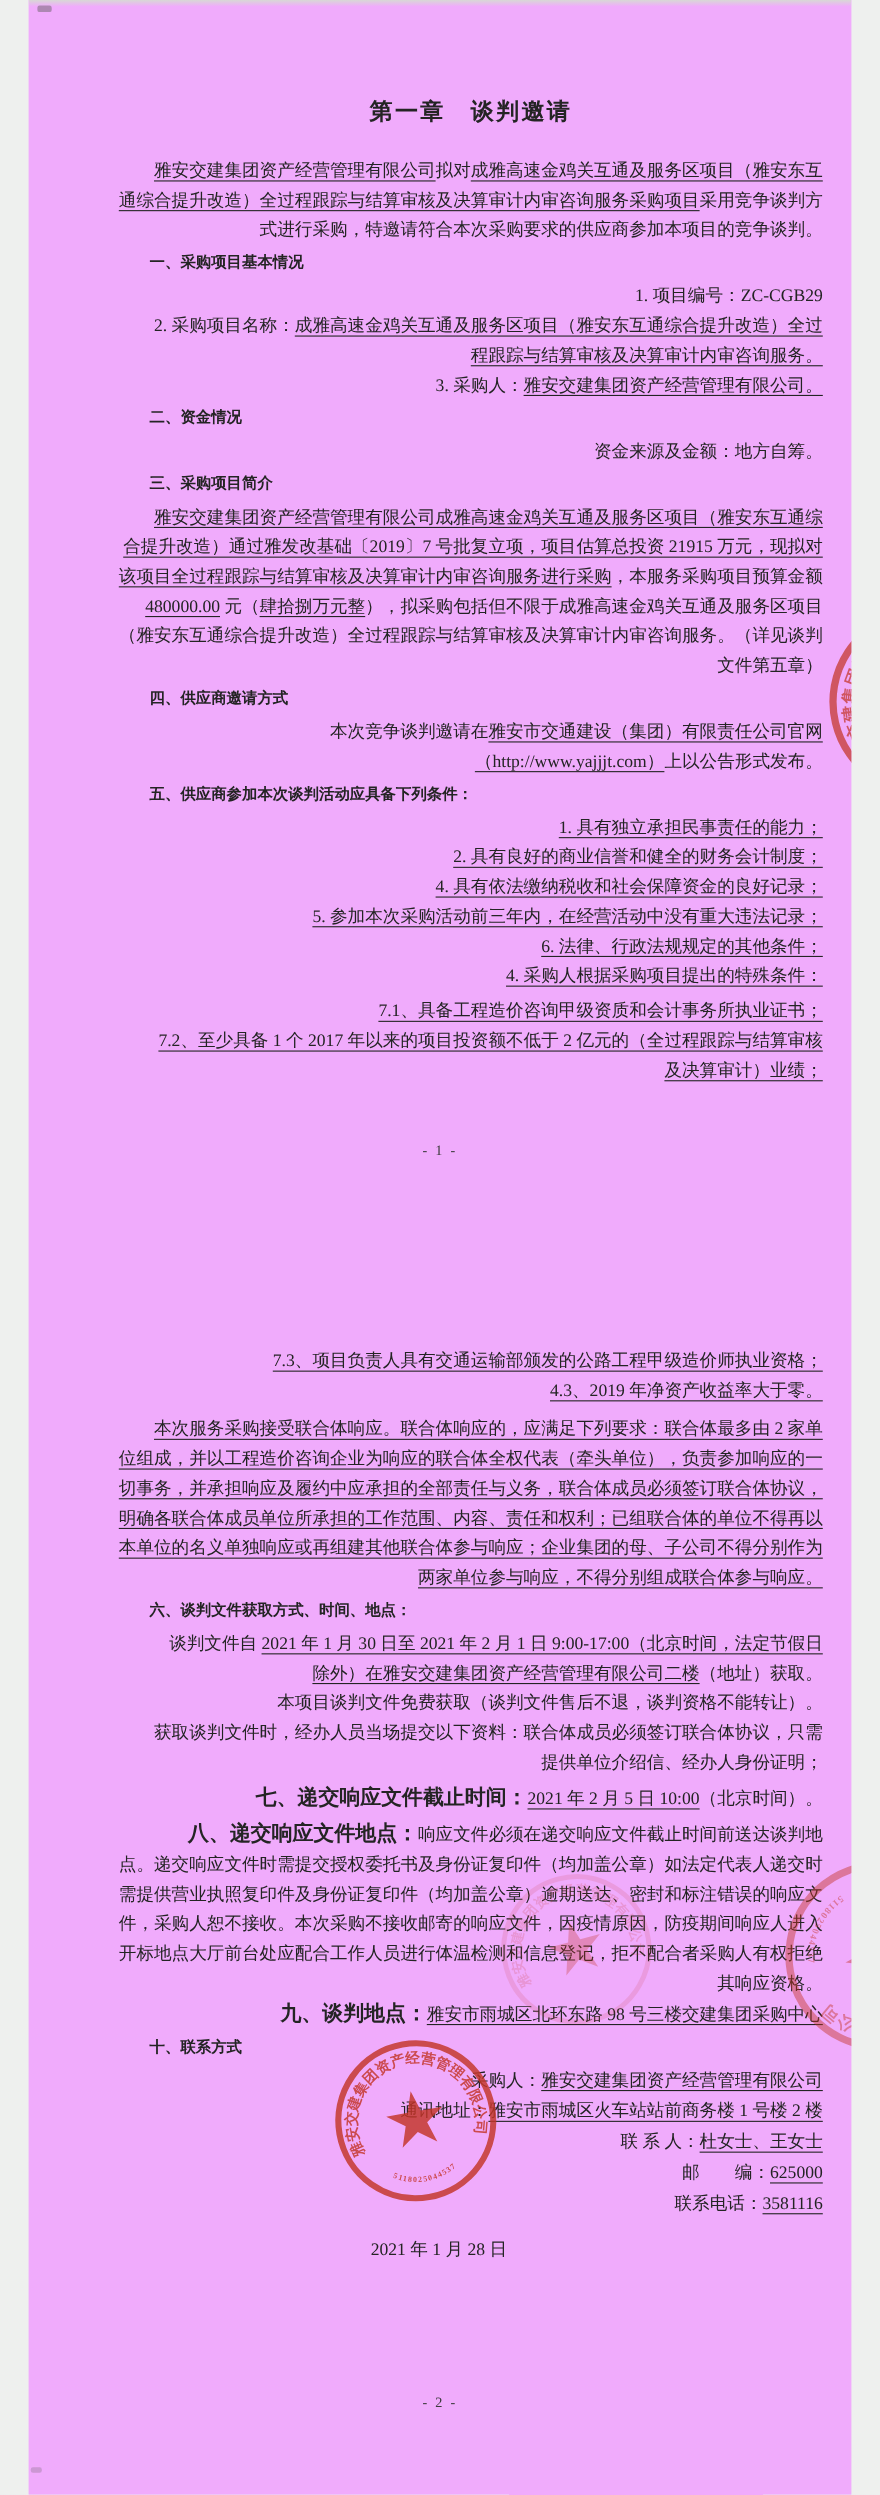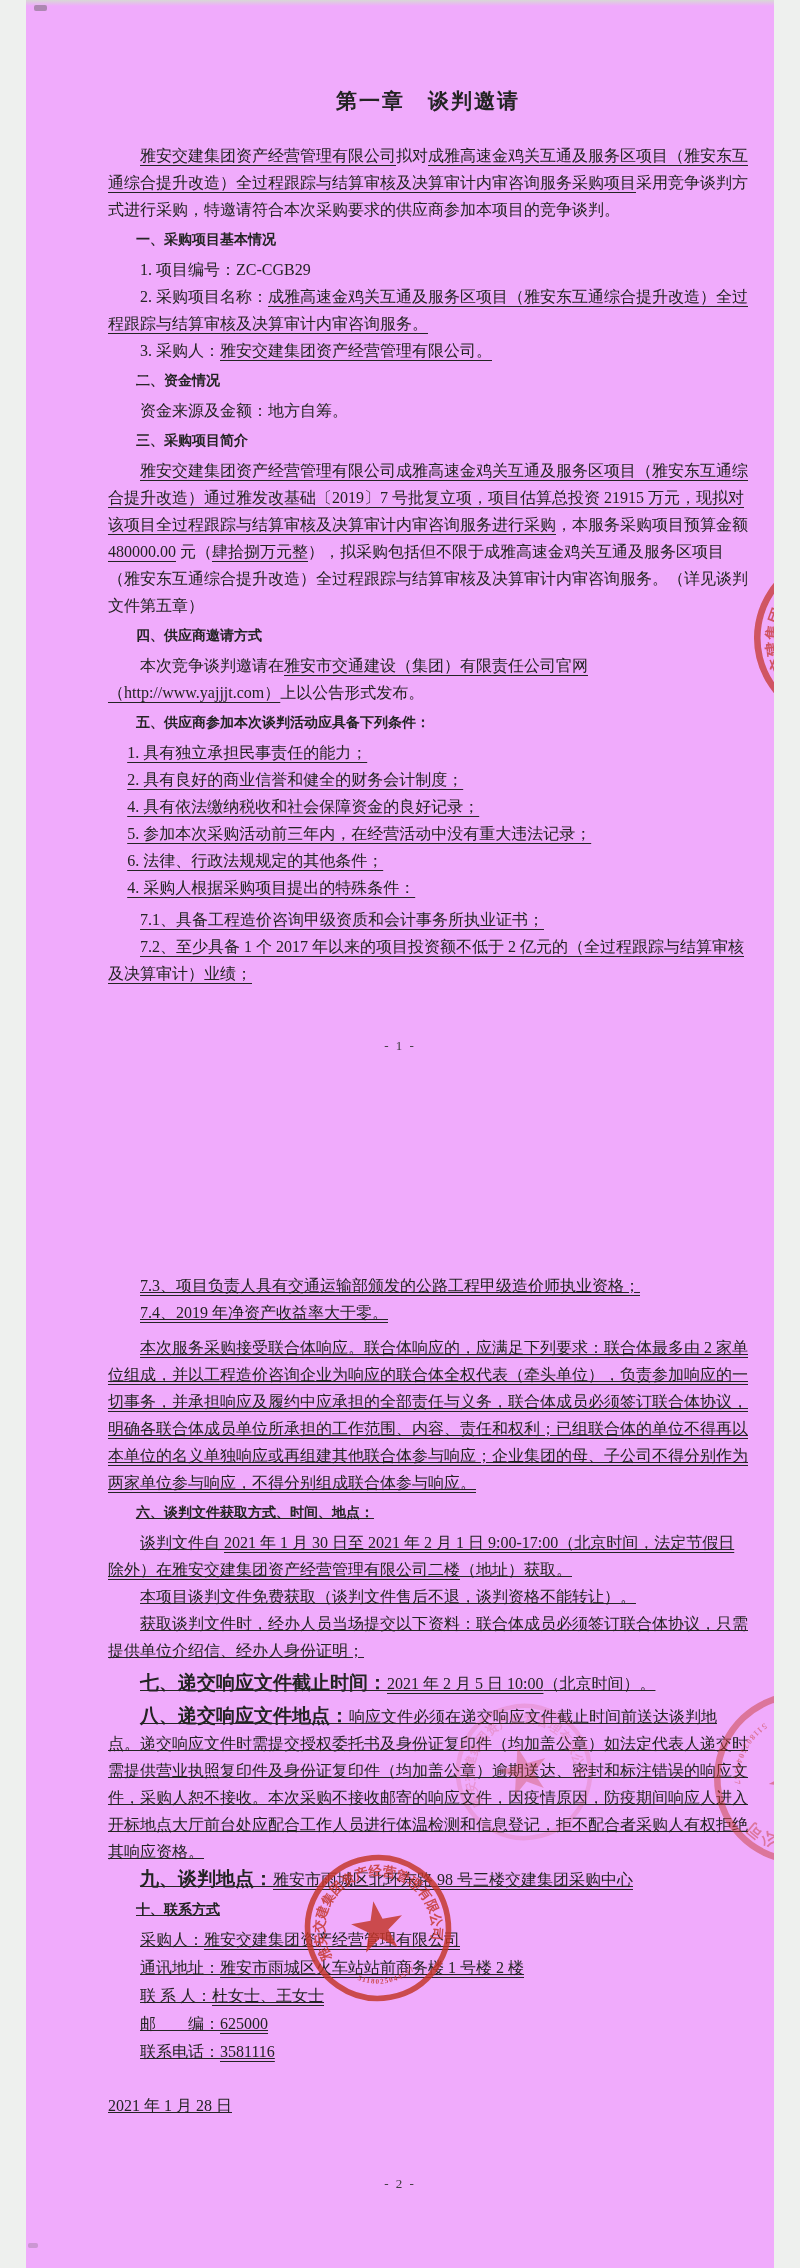--- a/index.html
+++ b/index.html
@@ -12,33 +12,33 @@
   .edge-top{position:absolute;left:0;top:0;width:100%;height:6px;
     background:linear-gradient(#d8d8d5,rgba(216,216,213,0));}
   .edge-right{position:absolute;top:0;left:789px;width:2px;height:100%;background:#e4e4e0;}
   .speck{position:absolute;background:#5a5a58;border-radius:2px;}
   .sp1{left:8px;top:5px;width:13px;height:6px;opacity:.45;}
   .sp2{left:792px;top:2px;width:5px;height:5px;opacity:.4;}
   .sp3{left:2px;top:2243px;width:10px;height:5px;opacity:.25;}
 
   .col{position:absolute;left:82px;width:640px;}
   #p1{top:86px;}
-  #p2{top:1272px;text-decoration:underline;}
+  #p2{top:1224px;}
 
   .doc-title{font-size:21px;font-weight:bold;text-align:center;letter-spacing:2px;
     margin:0 0 26px 0;line-height:30px;}
-  p{margin:0;font-size:16px;line-height:27px;text-indent:2em;}
+  p{margin:0;font-size:16px;line-height:27px;text-indent:2em;text-align:right;}
   .h{font-size:14px;font-weight:bold;line-height:30px;text-indent:2em;margin:2px 0 1px 0;}
   .li{text-indent:1.2em;}
   .ind2{text-indent:2em;}
   .u{text-decoration:underline;text-underline-offset:4px;text-decoration-thickness:1px;}
   .lead{font-weight:bold;font-size:19px;}
   .gap8{height:8px;}.gap5{height:5px;}
   .contact{line-height:28px;text-indent:2em;}
-  .date-line{margin-top:26px;text-align:left;padding-right:58px;text-indent:0;}
+  .date-line{margin-top:14px;text-align:center;padding-right:58px;text-indent:0;}
   .pg-footer{position:absolute;left:0;width:100%;text-align:center;
     font-size:13px;color:#3a3a3a;letter-spacing:2px;}
   #f1{top:1038px;} #f2{top:2176px;}
 
   .seal{position:absolute;pointer-events:none;}
   .seal text{font-family:"Liberation Serif","DejaVu Serif",serif;font-weight:bold;}
   #seal-main{left:272px;top:1848px;width:160px;height:160px;opacity:.82;transform:rotate(-10deg);}
   #seal-p1-edge{left:720px;top:544px;width:188px;height:188px;opacity:.72;transform:rotate(-35deg);}
   #seal-p2-edge{left:680px;top:1684px;width:188px;height:188px;opacity:.45;transform:rotate(115deg);}
   #seal-ghost{left:423px;top:1697px;width:150px;height:150px;opacity:.30;transform:rotate(-15deg);}
@@ -81,21 +81,21 @@
     <p class="li u">4. 采购人根据采购项目提出的特殊条件：</p>
     <div class="gap5"></div>
     <p class="ind2 u">7.1、具备工程造价咨询甲级资质和会计事务所执业证书；</p>
     <p class="ind2 u">7.2、至少具备 1 个 2017 年以来的项目投资额不低于 2 亿元的（全过程跟踪与结算审核及决算审计）业绩；</p>
   </div>
 
   <div id="f1" class="pg-footer">- 1 -</div>
 
   <div id="p2" class="col">
     <p class="ind2 u">7.3、项目负责人具有交通运输部颁发的公路工程甲级造价师执业资格；</p>
-    <p class="ind2 u">7.4、2019 年净资产收益率大于零。</p>
+    <p class="ind2 u">4.3、2019 年净资产收益率大于零。</p>
     <div class="gap8"></div>
     <p><span class="u">本次服务采购接受联合体响应。联合体响应的，应满足下列要求：联合体最多由 2 家单位组成，并以工程造价咨询企业为响应的联合体全权代表（牵头单位），负责参加响应的一切事务，并承担响应及履约中应承担的全部责任与义务，联合体成员必须签订联合体协议，明确各联合体成员单位所承担的工作范围、内容、责任和权利；已组联合体的单位不得再以本单位的名义单独响应或再组建其他联合体参与响应；企业集团的母、子公司不得分别作为两家单位参与响应，不得分别组成联合体参与响应。</span></p>
 
     <div class="h">六、谈判文件获取方式、时间、地点：</div>
     <p><span>谈判文件自 </span><span class="u">2021 年 1 月 30 日至 2021 年 2 月 1 日 9:00-17:00（北京时间，法定节假日除外）在雅安交建集团资产经营管理有限公司二楼</span><span>（地址）获取。</span></p>
     <p>本项目谈判文件免费获取（谈判文件售后不退，谈判资格不能转让）。</p>
     <p>获取谈判文件时，经办人员当场提交以下资料：联合体成员必须签订联合体协议，只需提供单位介绍信、经办人身份证明；</p>
 
     <div class="gap5"></div>
     <p><span class="lead">七、递交响应文件截止时间：</span><span class="u">2021 年 2 月 5 日 10:00</span><span>（北京时间）。</span></p>

